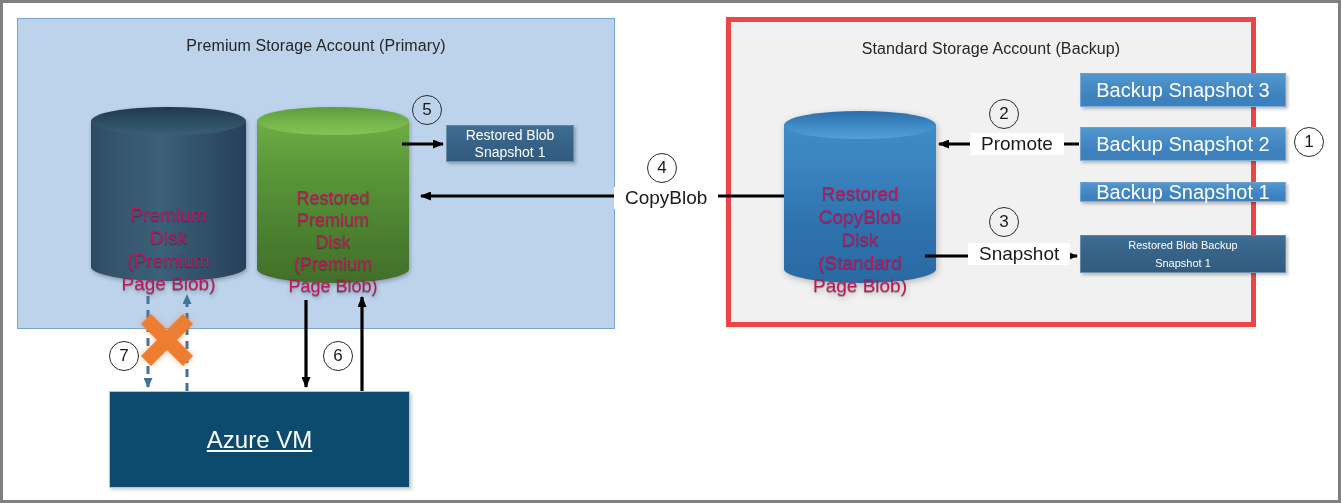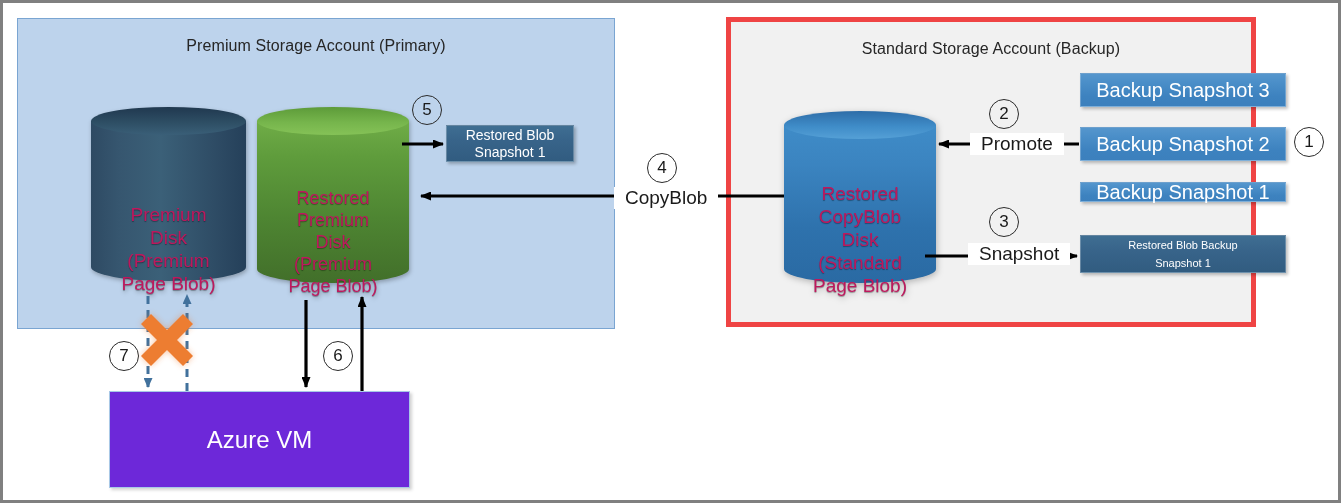--- a/index.html
+++ b/index.html
@@ -101,24 +101,24 @@
     left:443px;top:122px;width:128px;height:37px;
     font-size:14px;line-height:17px;
   }
   #box-backup-snapshot-3{left:1077px;top:70px;width:206px;height:34px;}
   #box-backup-snapshot-2{left:1077px;top:124px;width:206px;height:34px;}
   #box-backup-snapshot-1{left:1077px;top:179px;width:206px;height:20px;}
   #box-restored-blob-backup-snapshot-1{left:1077px;top:232px;width:206px;height:38px;}
 
   #box-azure-vm{
     left:106px;top:388px;width:301px;height:97px;
-    background:#6d28d9;
+    background:#0c4a6e;
     border:1px solid #a8c8e6;
     box-shadow:2px 2px 3px rgba(0,0,0,.18);
-    color:#ffffff;font-size:24px;
+    color:#ffffff;font-size:24px;text-decoration:underline;
   }
 
   
   .step{
     position:absolute;
     width:28px;height:28px;border-radius:50%;
     border:1.6px solid #2b2b2b;
     background:transparent;
     display:flex;align-items:center;justify-content:center;
     font-size:17px;color:#1a1a1a;

